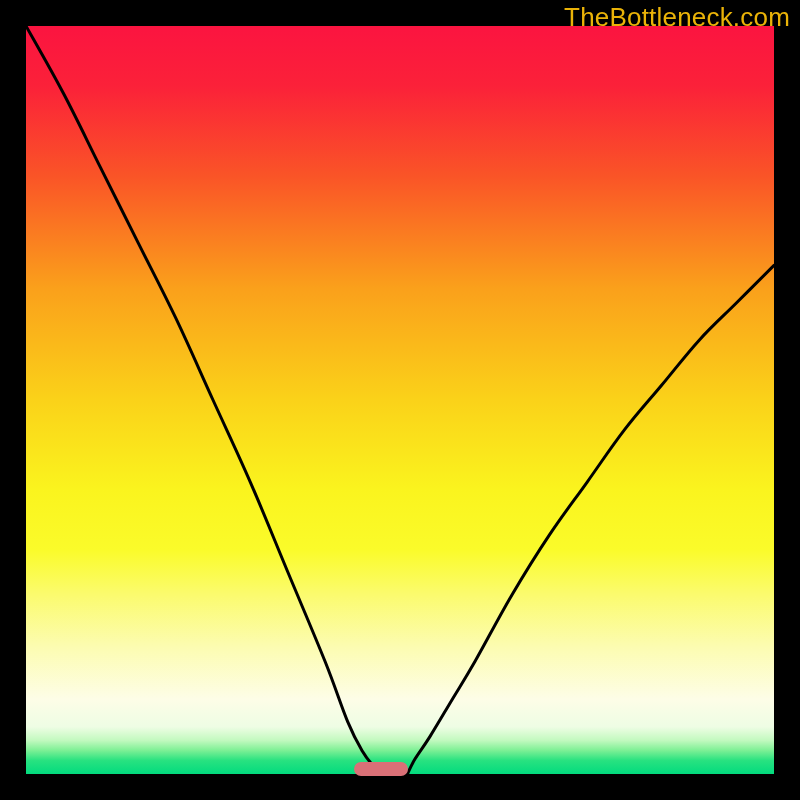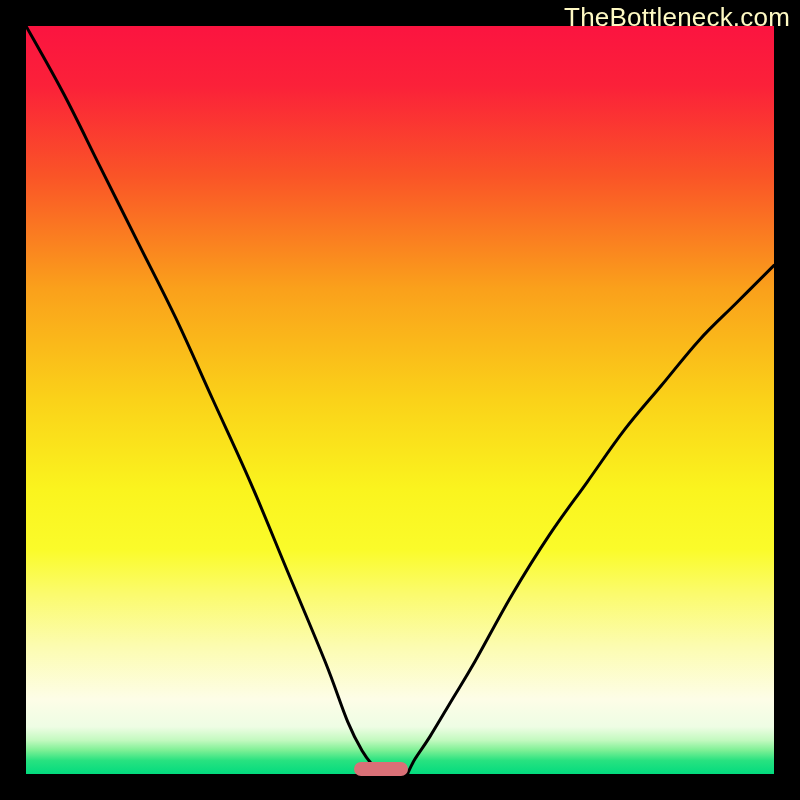--- a/index.html
+++ b/index.html
@@ -23,21 +23,21 @@
     position: absolute;
     left: 0;
     top: 0;
     width: 748px;
     height: 748px;
   }
   .watermark {
     position: absolute;
     top: 2px;
     right: 10px;
-    color: #fef9c3;
+    color: #eab308;
     font-size: 26px;
     font-weight: 500;
     letter-spacing: 0.2px;
   }
   svg.curve {
     position: absolute;
     left: 0;
     top: 0;
   }
   .marker {

